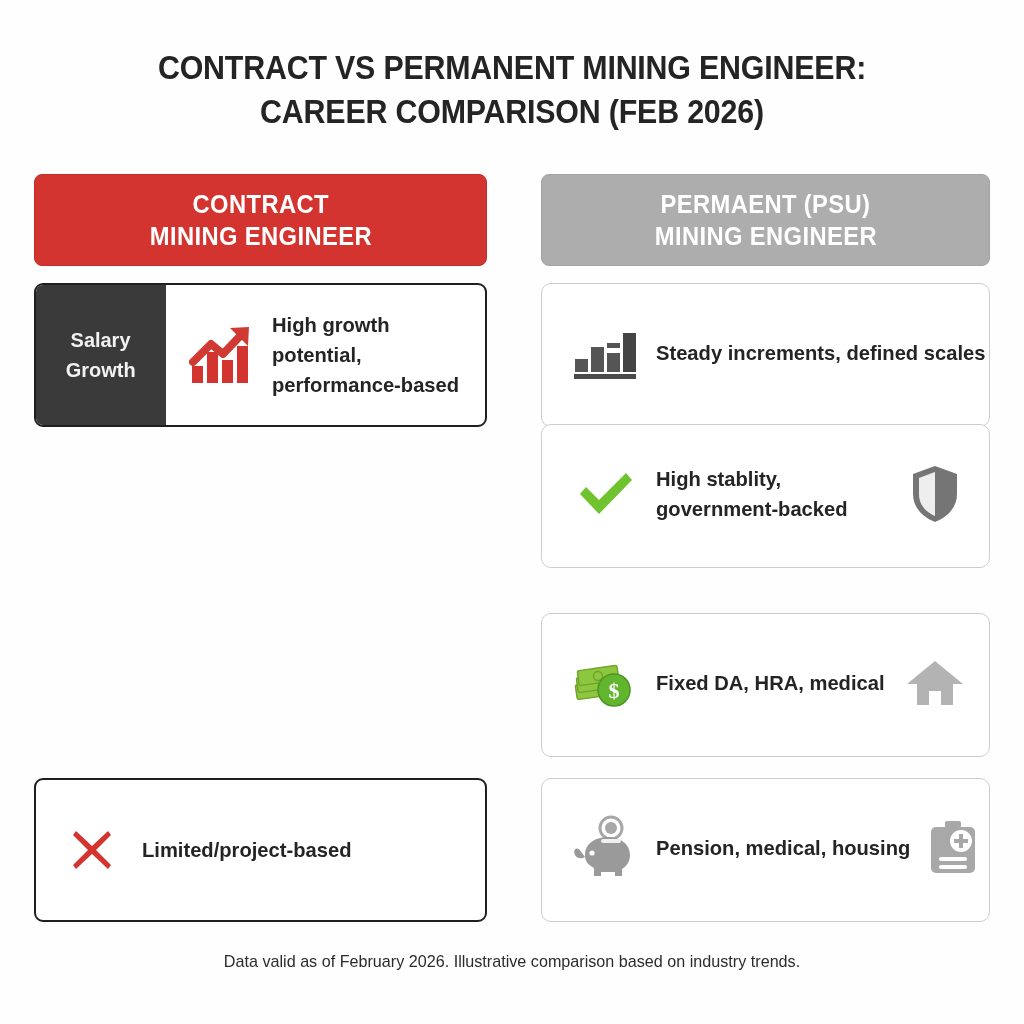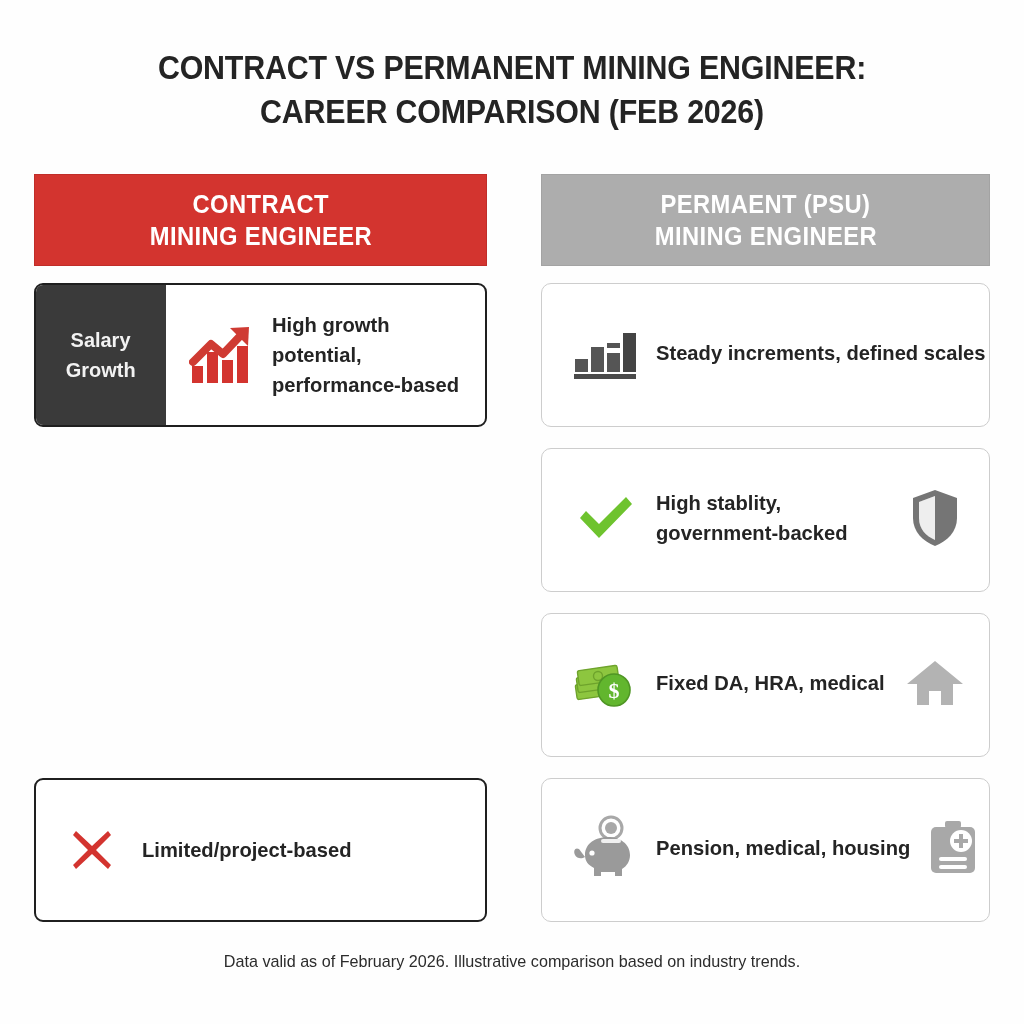--- a/index.html
+++ b/index.html
@@ -43,21 +43,21 @@
     transform: scaleX(0.92);
     transform-origin: center;
     white-space: nowrap;
   }
 
   
   .col-head {
     position: absolute;
     top: 174px;
     height: 92px;
-    border-radius: 0;
+    border-radius: 8px;
     display: flex;
     flex-direction: column;
     align-items: center;
     justify-content: center;
     box-sizing: border-box;
     text-align: center;
   }
   .col-head.left {
     left: 34px;
     width: 453px;
@@ -234,21 +234,21 @@
           <rect x="50" y="8" width="13" height="39" fill="#444444"></rect>
           <rect x="34" y="18" width="13" height="5" fill="#555555"></rect>
           <rect x="1" y="49" width="62" height="5" fill="#4a4a4a"></rect>
         </svg>
       </div>
       <div class="desc nowrap">Steady increments, defined scales</div>
     </div>
   </div>
 
 
-  <div class="row right" style="top:448px">
+  <div class="row right" style="top:424px">
     <div class="card-right">
       <div class="icon-slot icon-lead">
         <svg width="58" height="48" viewBox="0 0 58 48">
           <path d="M3 24 L9 17 L22 30 L49 3 L55 10 L22 44 Z" fill="#6ec32e"></path>
         </svg>
       </div>
       <div class="desc">
         <div>High stablity,</div>
         <div>government-backed</div>
       </div>

